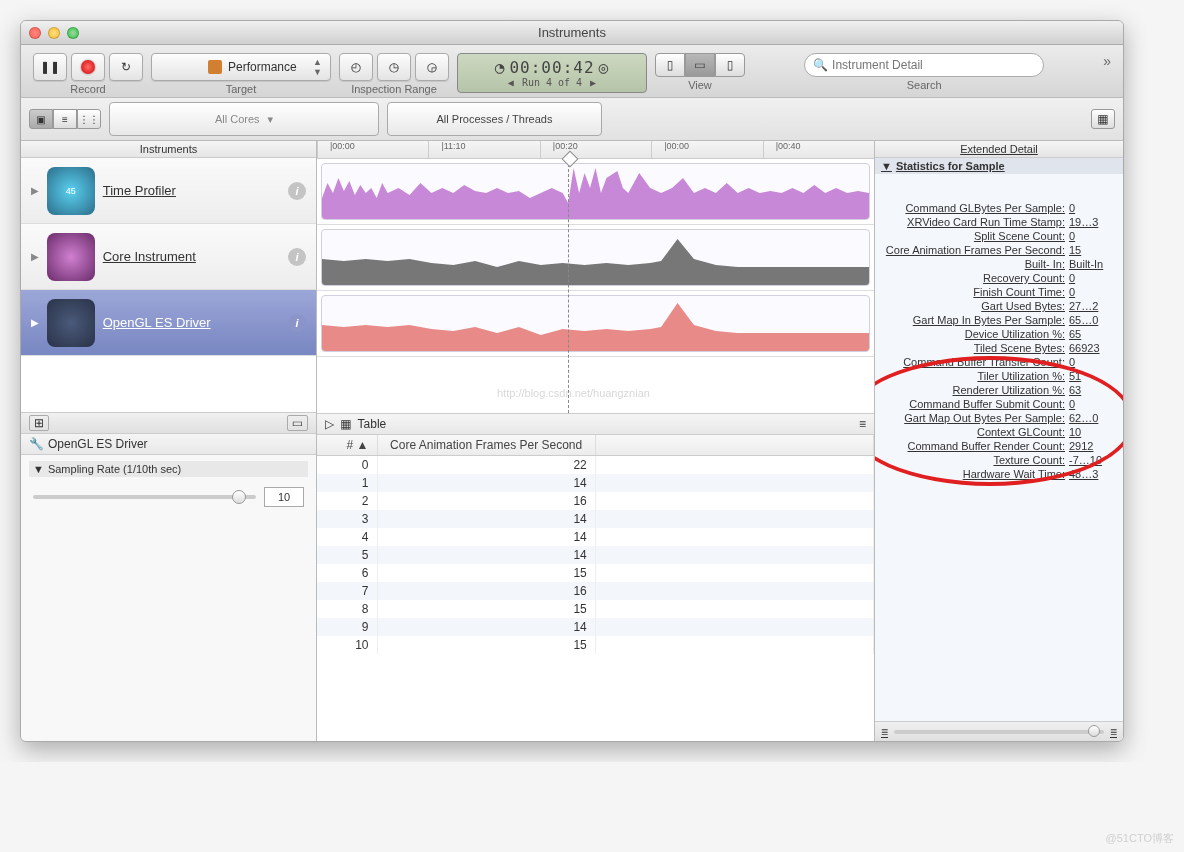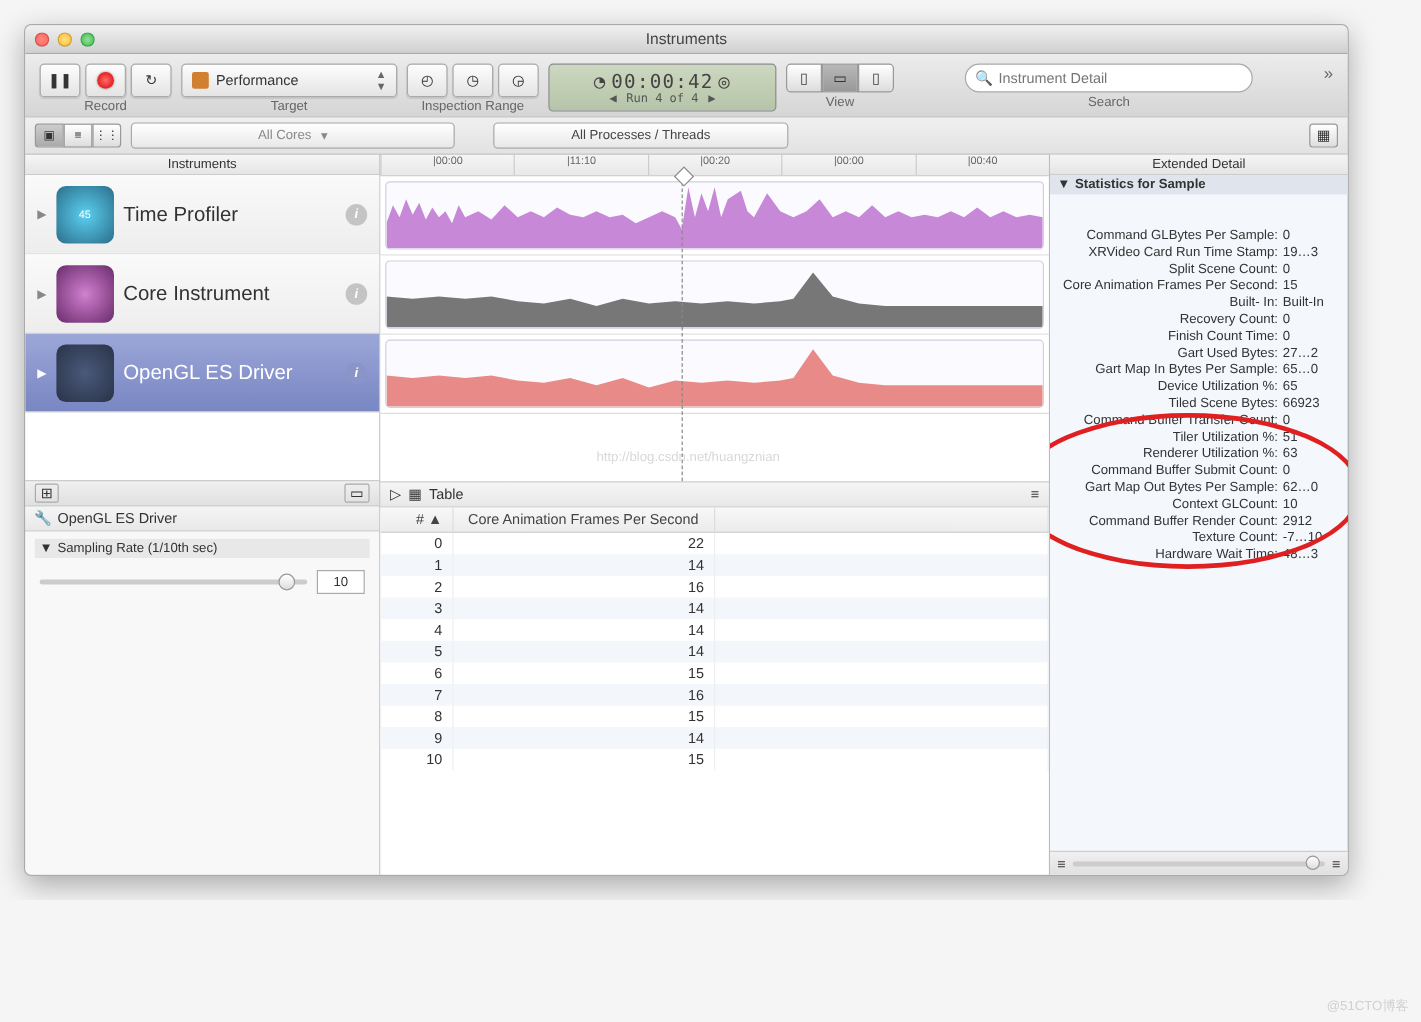--- a/index.html
+++ b/index.html
@@ -90,67 +90,67 @@
   background: linear-gradient(#f0f0f0,#e2e2e2);
   border-bottom:1px solid #bbb;
   padding:4px 8px;
   display:flex; gap:8px; align-items:center;
 }
 .mini-seg { display:flex; }
 .mini-seg .ms { width:24px; height:20px; border:1px solid #999; background:linear-gradient(#fff,#ddd); display:flex;align-items:center;justify-content:center;font-size:10px;}
 .mini-seg .ms:first-child{border-radius:3px 0 0 3px;}
 .mini-seg .ms:last-child{border-radius:0 3px 3px 0;}
 .mini-seg .ms.active{background:linear-gradient(#ccc,#aaa);}
-.filter-pill { background:linear-gradient(#fff,#e8e8e8); border:1px solid #aaa; border-radius:4px; height:22px; padding:4px 24px; display:flex; align-items:center; color:#888; font-size:11px;}
+.filter-pill { background:linear-gradient(#fff,#e8e8e8); border:1px solid #aaa; border-radius:4px; height:22px; padding:16px 24px; display:flex; align-items:center; color:#888; font-size:11px;}
 .main-area { display:flex; height:600px; }
 .left-col { width:296px; display:flex; flex-direction:column; border-right:1px solid #bbb;}
 .instruments-header { background:linear-gradient(#f5f5f5,#e5e5e5); text-align:center; font-size:11px; padding:2px; border-bottom:1px solid #ccc;}
 .instruments-list { background:#fff; }
 .instrument-row {
   display:flex; align-items:center; gap:8px;
   padding:8px 10px; border-bottom:1px solid #ddd;
   height:66px;
   background:linear-gradient(#fafafa,#ededed);
 }
 .instrument-row.selected { background:linear-gradient(#9ca7d8,#7886c2); color:#fff; }
 .instr-icon { width:48px; height:48px; border-radius:8px; background:#333; display:flex;align-items:center;justify-content:center;flex-shrink:0;}
 .instr-icon.tp { background:radial-gradient(#5bd0f0,#2b6d8a);}
 .instr-icon.ca { background:radial-gradient(#d080d0,#6a2b6a);}
 .instr-icon.gl { background:radial-gradient(#4a5a7a,#2a3248);}
-.instr-label { flex:1; font-size:17px; }
+.instr-label { flex:1; font-size:13px;text-decoration:underline; }
 .instr-info { width:18px; height:18px; border-radius:50%; background:#c4c4c4; color:#fff; display:flex;align-items:center;justify-content:center; font-style:italic; font-weight:bold; font-size:11px;}
 .disclosure { color:#888; font-size:10px; }
 .bottom-left-bar { background:linear-gradient(#f0f0f0,#e0e0e0); border-top:1px solid #ccc; padding:2px 8px; display:flex; gap:4px;}
 .detail-header { background:linear-gradient(#f5f5f5,#e8e8e8); border-top:1px solid #ccc; border-bottom:1px solid #ccc; padding:3px 8px; display:flex; align-items:center; gap:4px;}
 .sampling-section { padding:6px 8px; background:#f8f8f8; flex:1;}
 .sampling-title { background:#e8e8e8; padding:2px 4px; font-size:11px; margin-bottom:6px; display:flex;align-items:center;gap:4px;}
 .slider-row { display:flex; align-items:center; gap:8px; padding:4px;}
 .slider-track { flex:1; height:4px; background:#ccc; border-radius:2px; position:relative;}
 .slider-thumb { position:absolute; right:10px; top:-5px; width:14px; height:14px; border-radius:50%; background:linear-gradient(#fff,#ddd); border:1px solid #999;}
 .slider-val { width:40px; height:20px; border:1px solid #aaa; text-align:center; font-size:11px; line-height:18px; background:#fff;}
 
 .center-col { flex:1; display:flex; flex-direction:column; border-right:1px solid #bbb; min-width:0;}
 .timeline-ruler { height:18px; background:linear-gradient(#f5f5f5,#e8e8e8); border-bottom:1px solid #ccc; display:flex; font-size:9px; color:#666;}
-.ruler-tick { flex:1; border-left:1px solid #ccc; padding-left:0;text-align:center;}
+.ruler-tick { flex:1; border-left:1px solid #ccc; padding-left:12px;}
 .tracks { position:relative; }
 .track { height:66px; border-bottom:1px solid #ddd; background:#fff; padding:4px; position:relative;}
 .track-inner { height:100%; border:1px solid #d0d0e0; border-radius:4px; background:#fbfbff; position:relative; overflow:hidden;}
 .playhead { position:absolute; top:0; bottom:0; left:45%; border-left:1px dashed #888; z-index:10;}
 .playhead::before{content:''; position:absolute; top:-6px; left:-5px; width:10px;height:10px; background:#fff;border:1px solid #888; transform:rotate(45deg);}
 .wave { position:absolute; bottom:0; left:0; right:0; }
 .table-header-bar { background:linear-gradient(#f5f5f5,#e8e8e8); border-top:1px solid #ccc; border-bottom:1px solid #ccc; padding:3px 8px; display:flex; align-items:center; gap:6px;}
 .table-wrap { flex:1; overflow:auto; background:#fff;}
 table.data-table { width:100%; border-collapse:collapse; font-size:12px;}
 table.data-table th { background:linear-gradient(#f8f8f8,#ececec); border-bottom:1px solid #ccc; border-right:1px solid #ddd; padding:3px 8px; text-align:center; font-weight:normal; color:#444;}
 table.data-table th:first-child{text-align:right; width:60px;}
 table.data-table td { padding:2px 8px; border-right:1px solid #eee; text-align:right;}
 table.data-table tr:nth-child(even){background:#f3f6fb;}
 table.data-table td:first-child{width:60px;}
 
-.right-col { width:248px; background:#f4f7fc; display:flex; flex-direction:column;}
+.right-col { width:248px; background:#f4f7fc; display:flex; flex-direction:column;text-decoration:underline;}
 .ext-header { background:linear-gradient(#f5f5f5,#e5e5e5); text-align:center; font-size:11px; padding:2px; border-bottom:1px solid #ccc;}
 .stats-header { background:#e0e4ec; padding:2px 6px; font-weight:bold; font-size:11px; display:flex;align-items:center;gap:4px;}
 .stats-list { flex:1; overflow:auto; position:relative;margin-top:27px;}
 .stat-row { display:flex; padding:1px 6px; font-size:11px; }
 .stat-label { flex:1; text-align:right; color:#333; padding-right:4px;}
 .stat-val { width:48px; text-align:left; color:#333;}
 .highlight-oval { position:absolute; border:4px solid #e02020; border-radius:50%; pointer-events:none;}
 .bottom-scroll { background:linear-gradient(#f0f0f0,#e0e0e0); border-top:1px solid #ccc; height:20px; display:flex; align-items:center; padding:0 6px; gap:6px;}
 .watermark { position:absolute; bottom:6px; right:10px; color:#d0d0d0; font-size:11px;}
 .url-watermark{position:absolute;left:38%;top:248px;color:#d8d8d8;font-size:11px;pointer-events:none;}
@@ -180,21 +180,21 @@
             <div class="record-dot"></div>
           </div>
         <div class="capsule capsule-btn">
             <span>↻</span>
           </div>
       </div>
       <div class="toolbar-label">Record</div>
     </div>
     <div class="toolbar-group">
       <div class="capsule target-drop">
-        <span style="display:flex;">
+        <span style="display:flex;margin-left:48px;">
             <span class="fi"></span>
             <span>Performance</span>
           </span>
         <span style="font-size:9px;color:#666;">▲<br>▼</span>
       </div>
       <div class="toolbar-label">Target</div>
     </div>
     <div class="toolbar-group">
       <div class="btn-row">
         <div class="capsule inspect-btn">
@@ -250,21 +250,21 @@
   <div class="subtoolbar">
     <div class="mini-seg">
       <div class="ms active">▣</div>
       <div class="ms">≡</div>
       <div class="ms">⋮⋮</div>
     </div>
     <div class="filter-pill" style="width:270px;justify-content:center;">
         <span>All Cores</span>
         <span style="margin-left:8px;">▾</span>
       </div>
-    <div class="filter-pill" style="width:246px;justify-content:center;color:#444;margin-left:24px;">
+    <div class="filter-pill" style="width:215px;justify-content:center;color:#444;">
         <span>All Processes / Threads</span>
       </div>
     <div style="flex:1;"></div>
     <div class="ms" style="border:1px solid #999;border-radius:3px;width:24px;height:20px;background:linear-gradient(#fff,#ddd);display:flex;align-items:center;justify-content:center;">▦</div>
   </div>
 
   <div class="main-area">
     <div class="left-col">
       <div class="instruments-header">Instruments</div>
       <div class="instruments-list">

